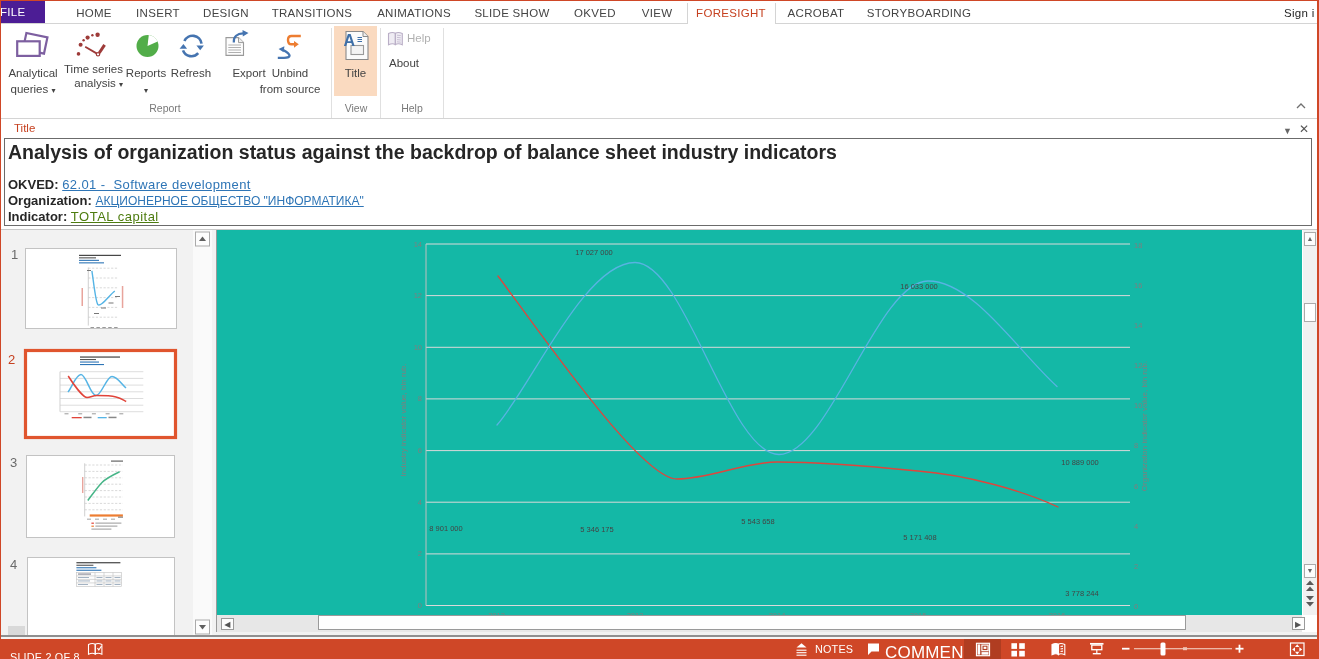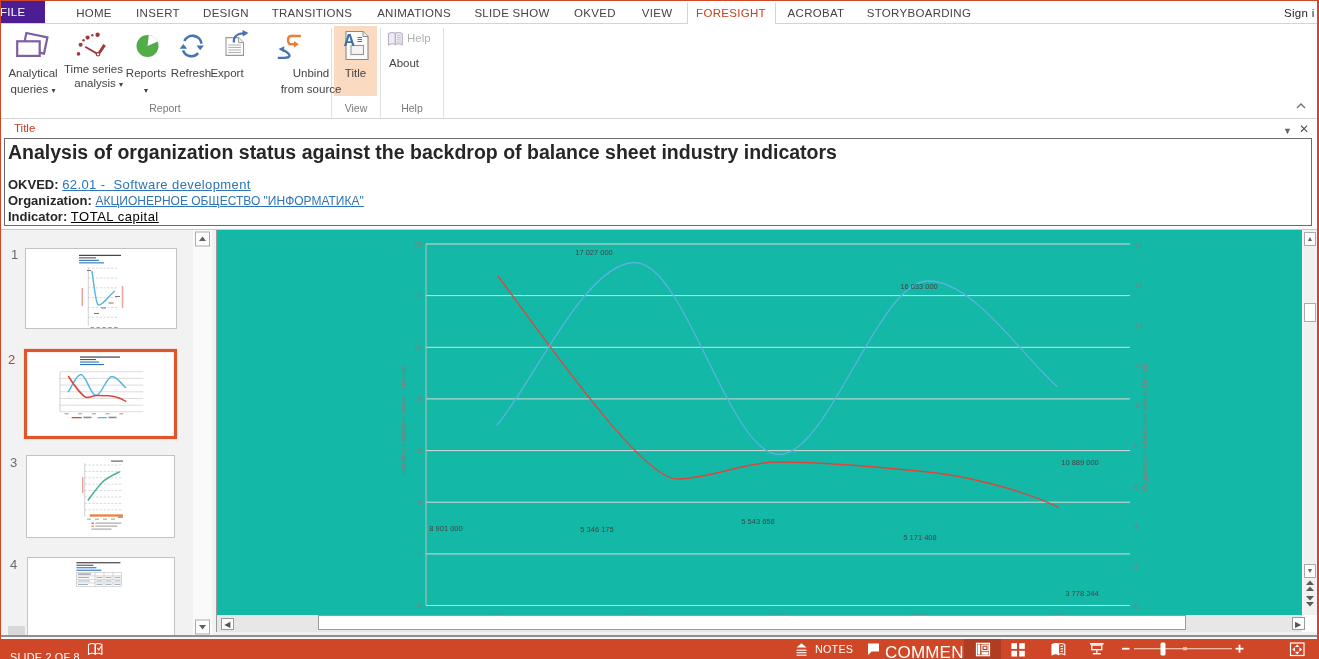--- a/index.html
+++ b/index.html
@@ -110,22 +110,22 @@
         <line x1="397" y1="13.4" x2="400.8" y2="13.8"></line>
         <line x1="397" y1="15.6" x2="400.8" y2="16"></line>
         <line x1="397" y1="17.8" x2="400.8" y2="18.2"></line>
       </g>
     </svg>
 
     <div class="abs" style="left:4px;top:42px;width:58px;font-size:11.5px;color:#444;text-align:center;line-height:15.5px;">Analytical<br>queries&nbsp;<span style="font-size:8px;">▾</span></div>
     <div class="abs" style="left:61px;top:38px;width:62px;font-size:11.5px;color:#444;text-align:right;line-height:14px;">Time series<br>analysis&nbsp;<span style="font-size:8px;">▾</span></div>
     <div class="abs" style="left:124px;top:42px;width:44px;font-size:11.5px;color:#444;text-align:center;line-height:15.5px;">Reports<br><span style="font-size:8px;">▾</span></div>
     <div class="abs" style="left:168px;top:42px;width:46px;font-size:11.5px;color:#444;text-align:center;line-height:15.5px;">Refresh</div>
-    <div class="abs" style="left:207px;top:42px;width:40px;font-size:11.5px;color:#444;text-align:center;line-height:15.5px;">Export</div>
-    <div class="abs" style="left:252px;top:42px;width:76px;font-size:11.5px;color:#444;text-align:center;line-height:15.5px;margin-left:21px;">Unbind<br>from source</div>
+    <div class="abs" style="left:229px;top:42px;width:40px;font-size:11.5px;color:#444;text-align:center;line-height:15.5px;">Export</div>
+    <div class="abs" style="left:252px;top:42px;width:76px;font-size:11.5px;color:#444;text-align:center;line-height:15.5px;">Unbind<br>from source</div>
     <div class="abs" style="left:334px;top:42px;width:43px;font-size:11.5px;color:#444;text-align:center;line-height:15.5px;">Title</div>
     <div class="abs" style="left:407px;top:8px;width:40px;font-size:11.5px;color:#b0b0b0;">Help</div>
     <div class="abs" style="left:389px;top:33px;width:40px;font-size:11.5px;color:#444;">About</div>
 
     <div class="abs" style="left:120px;top:77.5px;width:90px;font-size:10.5px;color:#7a7a7a;text-align:center;">Report</div>
     <div class="abs" style="left:332px;top:77.5px;width:48px;font-size:10.5px;color:#7a7a7a;text-align:center;">View</div>
     <div class="abs" style="left:382px;top:77.5px;width:60px;font-size:10.5px;color:#7a7a7a;text-align:center;">Help</div>
 
     <svg class="abs" style="left:1294px;top:76px;" width="14" height="12" viewBox="0 0 14 12">
         <path d="M3,8 L7,4 L11,8" fill="none" stroke="#707070" stroke-width="1.3"></path>
@@ -134,21 +134,21 @@
   <div class="abs" style="left:0;top:118px;width:1319px;height:1px;background:#d4d4d4;"></div>
 
   <div id="titlepanel" class="abs" style="left:0;top:119px;width:1319px;height:110px;background:#fff;">
     <div class="abs" style="left:14px;top:3px;font-size:11.5px;color:#c64120;">Title</div>
     <div class="abs" style="left:1283px;top:7px;width:12px;height:8px;color:#666;font-size:9px;">▼</div>
     <div class="abs" style="left:1299px;top:3px;width:14px;height:12px;color:#555;font-size:12px;">✕</div>
     <div class="abs" style="left:4px;top:19px;width:1308px;height:88px;background:#fff;border:1px solid #6b6b6b;">
       <div class="abs" style="left:3px;top:2px;font-size:19.5px;font-weight:bold;color:#262626;">Analysis of organization status against the backdrop of balance sheet industry indicators</div>
       <div class="abs" style="left:3px;top:38px;font-size:13px;color:#262626;"><b>OKVED:</b> <a style="color:#2e75b6;text-decoration:underline;letter-spacing:0.4px;">62.01 -&nbsp; Software development</a></div>
       <div class="abs" style="left:3px;top:54px;font-size:13px;color:#262626;"><b>Organization:</b> <a style="color:#2e75b6;text-decoration:underline;font-size:12px;">АКЦИОНЕРНОЕ ОБЩЕСТВО "ИНФОРМАТИКА"</a></div>
-      <div class="abs" style="left:3px;top:70px;font-size:13px;color:#262626;"><b>Indicator:</b> <a style="color:#000000;text-decoration:underline;letter-spacing:0.5px;">TOTAL capital</a></div>
+      <div class="abs" style="left:3px;top:70px;font-size:13px;color:#262626;"><b>Indicator:</b> <a style="color:#4d7c0f;text-decoration:underline;letter-spacing:0.5px;">TOTAL capital</a></div>
     </div>
   </div>
   <div class="abs" style="left:0;top:229px;width:1319px;height:1px;background:#c9c9c9;"></div>
 
   <div id="thumbs" class="abs" style="left:0;top:230px;width:216px;height:407px;background:#f2f2f2;">
     <svg width="216" height="407" viewBox="0 0 216 407" style="position:absolute;left:0;top:0;">
 
       <rect x="193" y="0" width="19" height="407" fill="#fafafa"></rect>
       <rect x="195.5" y="2" width="14" height="14" fill="#fdfdfd" stroke="#ababab"></rect>
       <path d="M202.5,6.5 L206,11 L199,11 Z" fill="#606060"></path>

